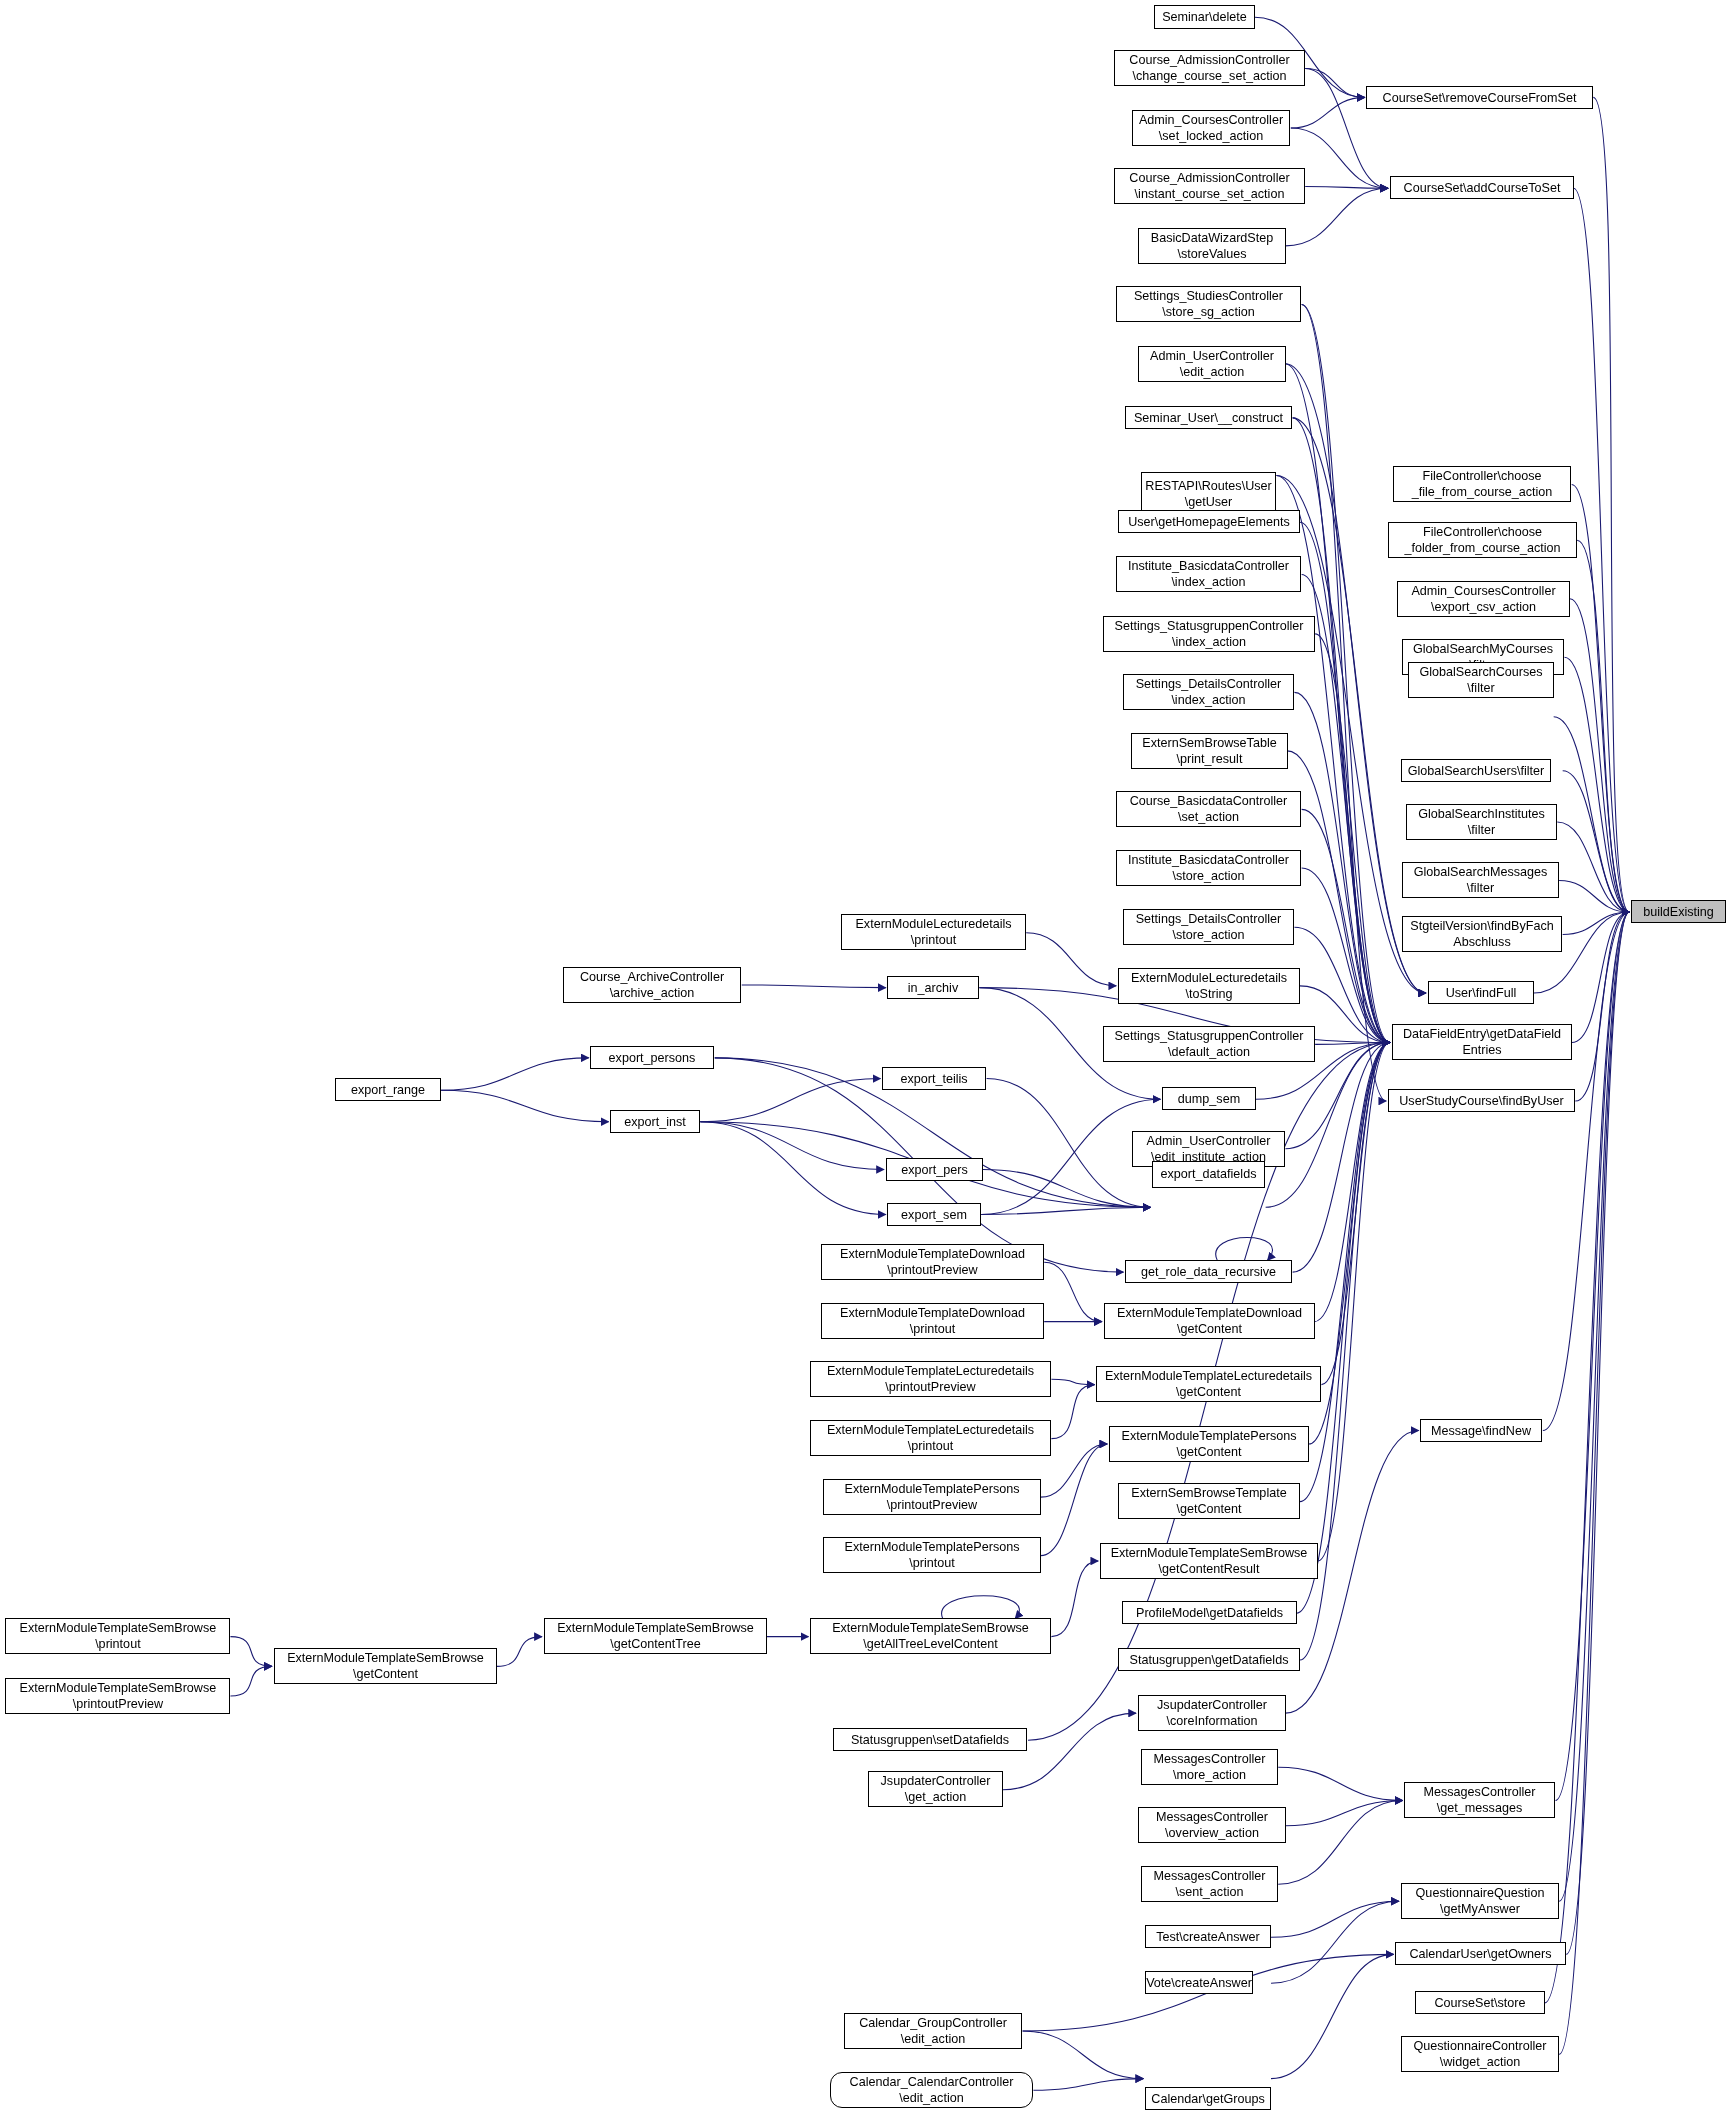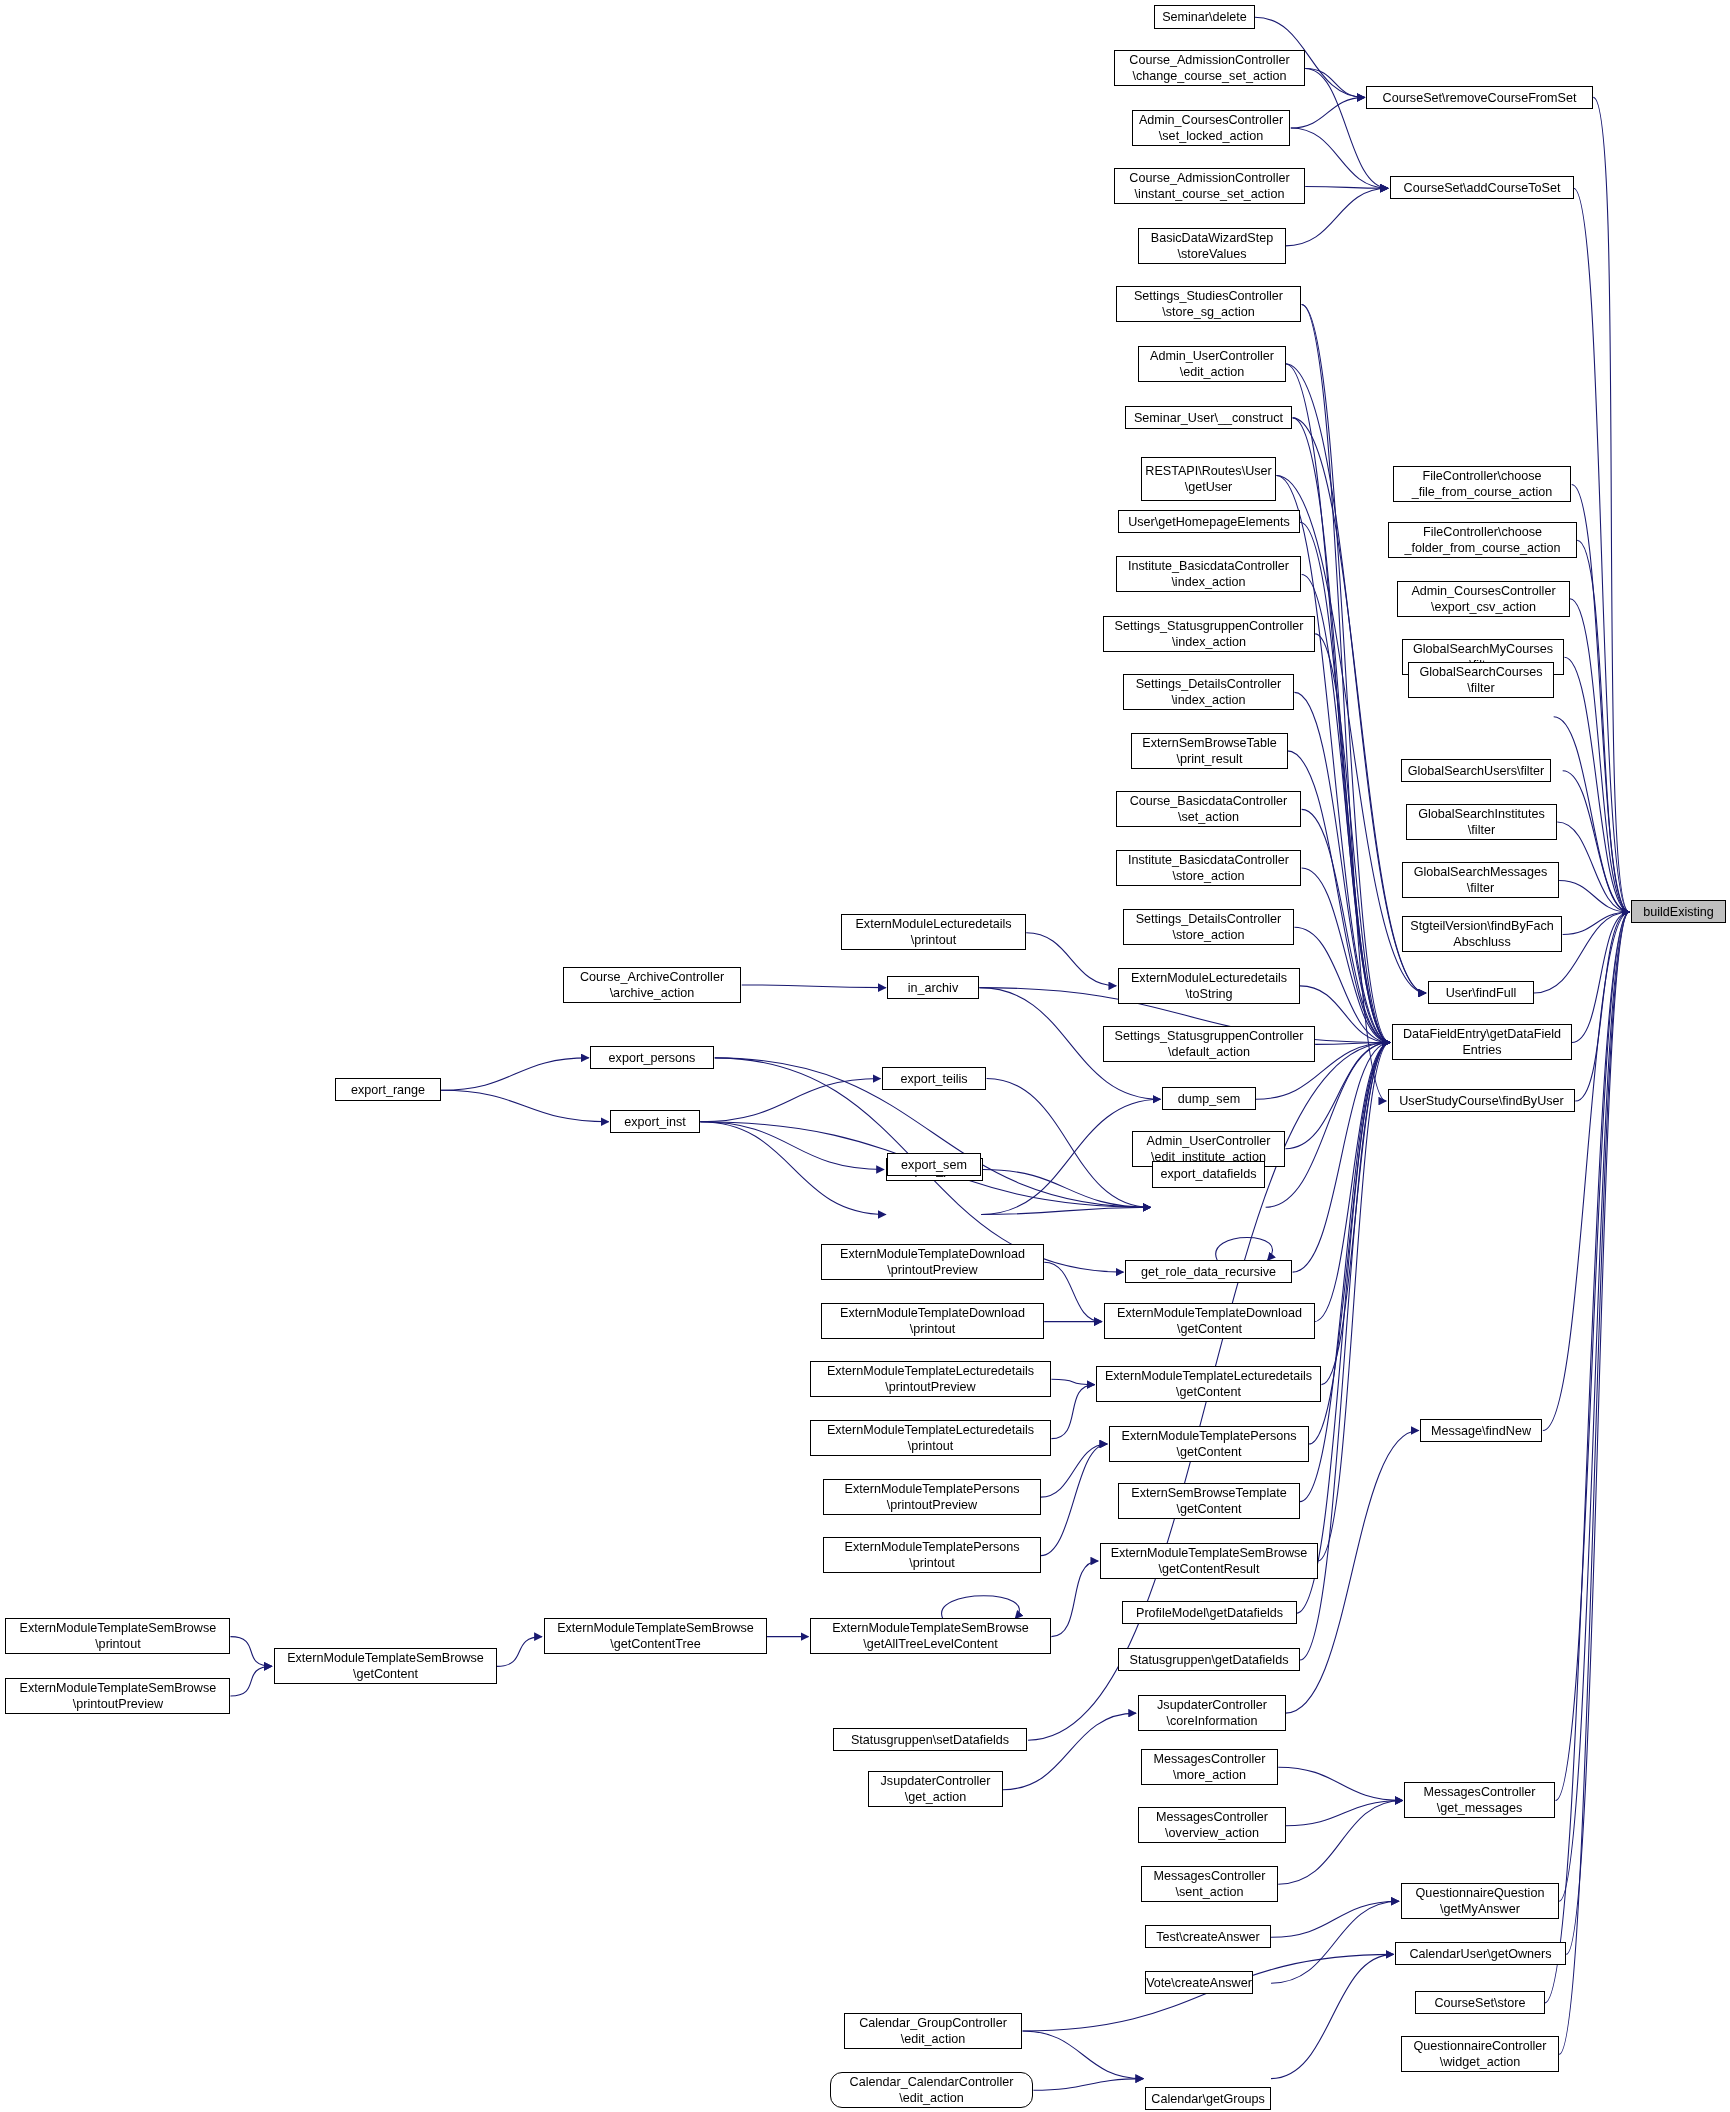--- a/index.html
+++ b/index.html
@@ -174,21 +174,21 @@
       <span class="node-label">Settings_StudiesController
 \store_sg_action</span>
     </div>
     <div class="node" style="left: 1138px; top: 346px; width: 148px; height: 36px;">
       <span class="node-label">Admin_UserController
 \edit_action</span>
     </div>
     <div class="node" style="left: 1125px; top: 406px; width: 167px; height: 23.4px;">
       <span class="node-label">Seminar_User\__construct</span>
     </div>
-    <div class="node" style="left: 1141px; top: 457px; width: 135px; height: 44px;">
+    <div class="node" style="left: 1141px; top: 472px; width: 135px; height: 44px;">
       <span class="node-label">RESTAPI\Routes\User
 \getUser</span>
     </div>
     <div class="node" style="left: 1118px; top: 510px; width: 182px; height: 23.4px;">
       <span class="node-label">User\getHomepageElements</span>
     </div>
     <div class="node" style="left: 1116px; top: 556px; width: 185px; height: 36px;">
       <span class="node-label">Institute_BasicdataController
 \index_action</span>
     </div>
@@ -369,21 +369,21 @@
     </div>
     <div class="node" style="left: 887px; top: 976px; width: 92px; height: 23.4px;">
       <span class="node-label">in_archiv</span>
     </div>
     <div class="node" style="left: 882px; top: 1067px; width: 104px; height: 23.4px;">
       <span class="node-label">export_teilis</span>
     </div>
     <div class="node" style="left: 886px; top: 1158px; width: 97px; height: 23.4px;">
       <span class="node-label">export_pers</span>
     </div>
-    <div class="node" style="left: 887px; top: 1153px; width: 94px; height: 23.4px;">
+    <div class="node" style="left: 887px; top: 1203px; width: 94px; height: 23.4px;">
       <span class="node-label">export_sem</span>
     </div>
     <div class="node" style="left: 821px; top: 1244px; width: 223px; height: 36px;">
       <span class="node-label">ExternModuleTemplateDownload
 \printoutPreview</span>
     </div>
     <div class="node" style="left: 821px; top: 1303px; width: 223px; height: 36px;">
       <span class="node-label">ExternModuleTemplateDownload
 \printout</span>
     </div>

